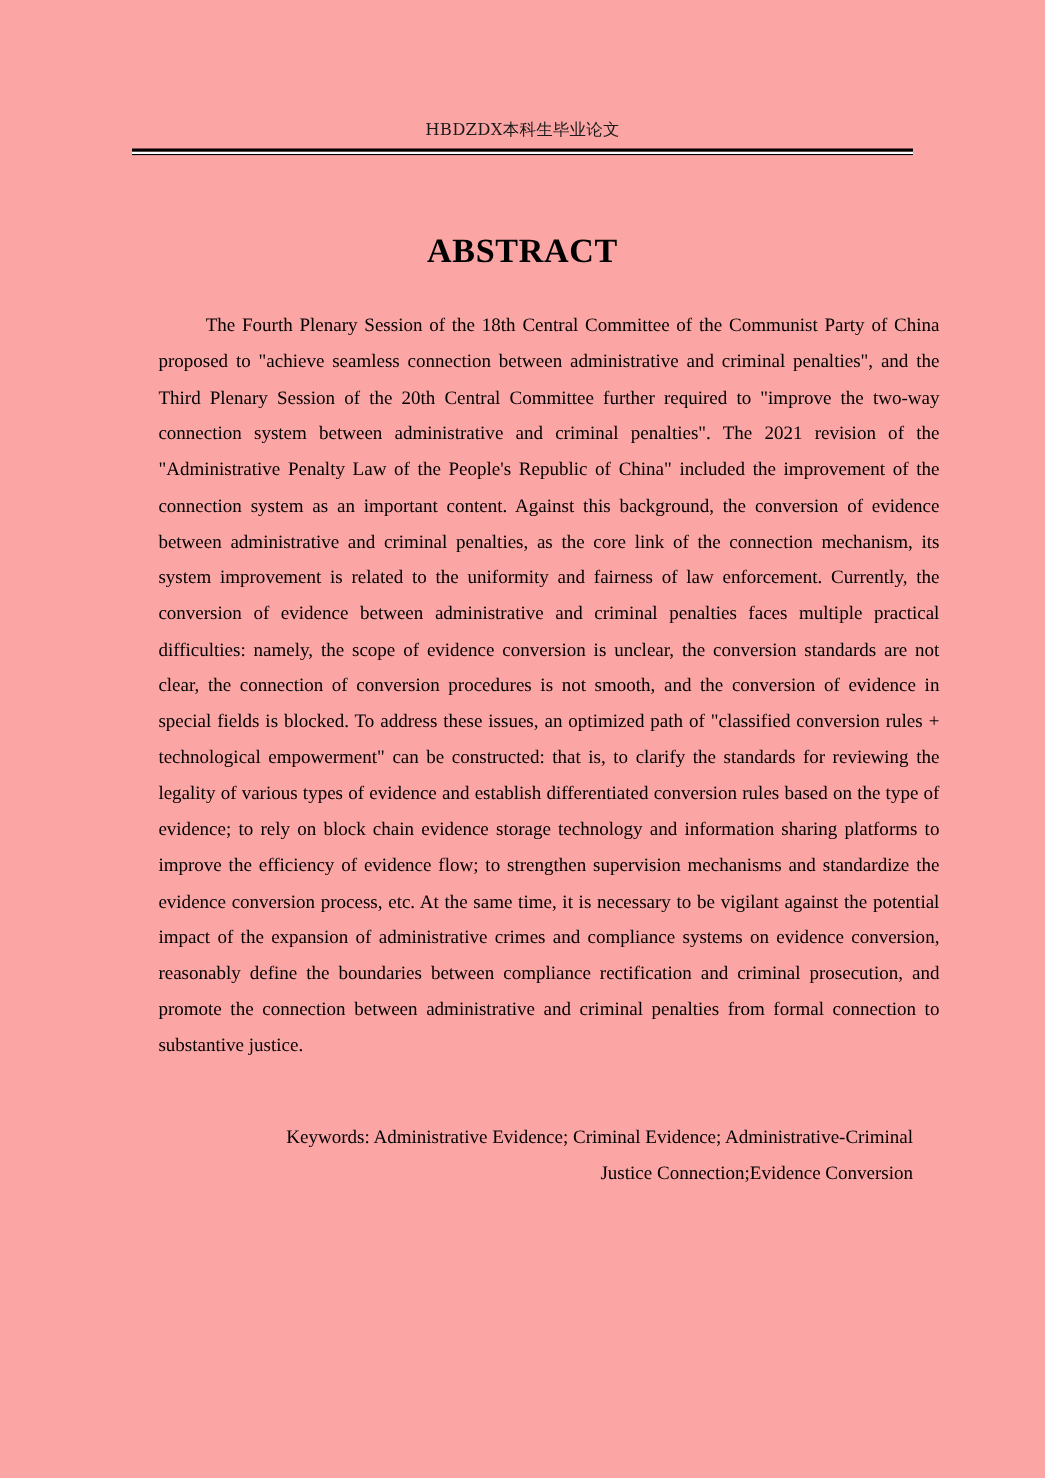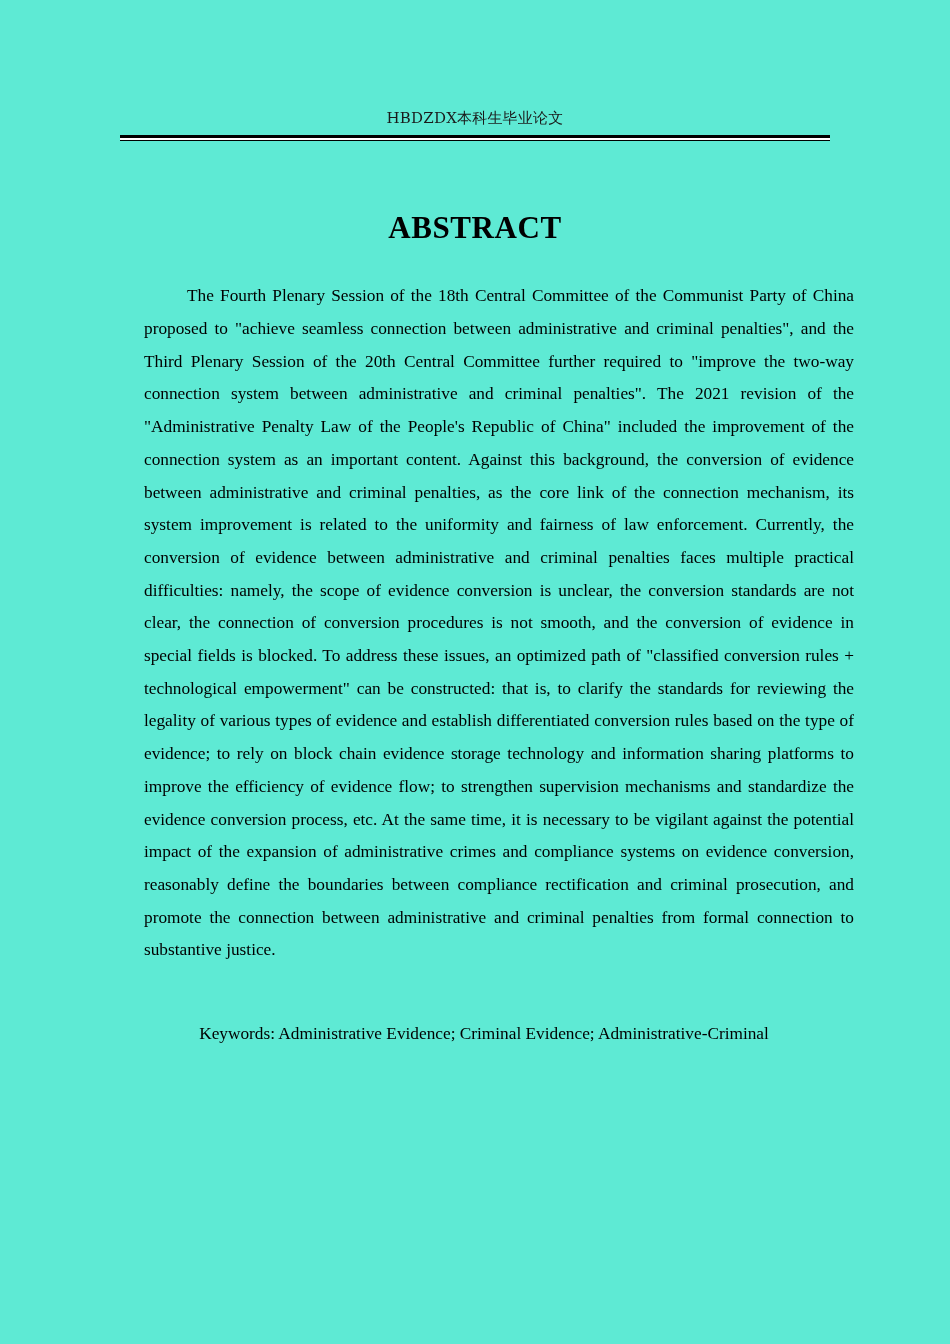--- a/index.html
+++ b/index.html
@@ -14,21 +14,21 @@
     font-family: "Liberation Serif", "DejaVu Serif", serif;
     color: #000000;
     overflow: hidden;
   }
 
   .page {
     position: absolute;
     inset: 0;
     width: 950px;
     height: 1344px;
-    background: #5eead4;
+    background: #fca5a5;
   }
 
   
   .header-block {
     position: absolute;
     left: 120px;
     top: 108px;
     width: 710px;
   }
   .header-title {
@@ -90,21 +90,21 @@
   }
 
   
   .keywords-block {
     position: absolute;
     left: 120px;
     top: 1018px;
     width: 710px;
     font-size: 17.3px;
     line-height: 32.7px;
-    text-align: center;
+    text-align: right;
   }
   .keywords-line-1 { padding-left: 18px; }
   .keywords-line-2 { padding-left: 25px; }
 
   
   .page-number {
     position: absolute;
     left: 120px;
     top: 1218px;
     width: 710px;
@@ -127,16 +127,17 @@
       <div class="rule-thin"></div>
     </div>
   </div>
 
   <h1 class="abstract-title">ABSTRACT</h1>
 
   <p class="abstract-body">The Fourth Plenary Session of the 18th Central Committee of the Communist Party of China proposed to "achieve seamless connection between administrative and criminal penalties", and the Third Plenary Session of the 20th Central Committee further required to "improve the two-way connection system between administrative and criminal penalties". The 2021 revision of the "Administrative Penalty Law of the People's Republic of China" included the improvement of the connection system as an important content. Against this background, the conversion of evidence between administrative and criminal penalties, as the core link of the connection mechanism, its system improvement is related to the uniformity and fairness of law enforcement. Currently, the conversion of evidence between administrative and criminal penalties faces multiple practical difficulties: namely, the scope of evidence conversion is unclear, the conversion standards are not clear, the connection of conversion procedures is not smooth, and the conversion of evidence in special fields is blocked. To address these issues, an optimized path of "classified conversion rules + technological empowerment" can be constructed: that is, to clarify the standards for reviewing the legality of various types of evidence and establish differentiated conversion rules based on the type of evidence; to rely on block chain evidence storage technology and information sharing platforms to improve the efficiency of evidence flow; to strengthen supervision mechanisms and standardize the evidence conversion process, etc. At the same time, it is necessary to be vigilant against the potential impact of the expansion of administrative crimes and compliance systems on evidence conversion, reasonably define the boundaries between compliance rectification and criminal prosecution, and promote the connection between administrative and criminal penalties from formal connection to substantive justice.</p>
 
   <div class="keywords-block">
     <div class="keywords-line-1">Keywords: Administrative Evidence; Criminal Evidence; Administrative-Criminal</div>
+    <div class="keywords-line-2">Justice Connection;Evidence Conversion</div>
   </div>
 
 
 </div>
 
 </body></html>

